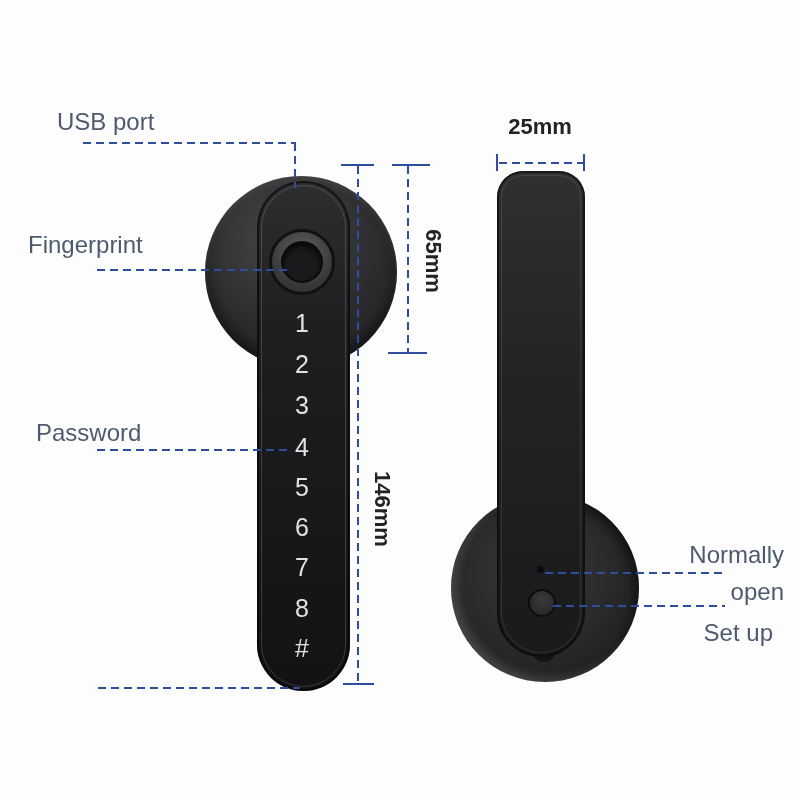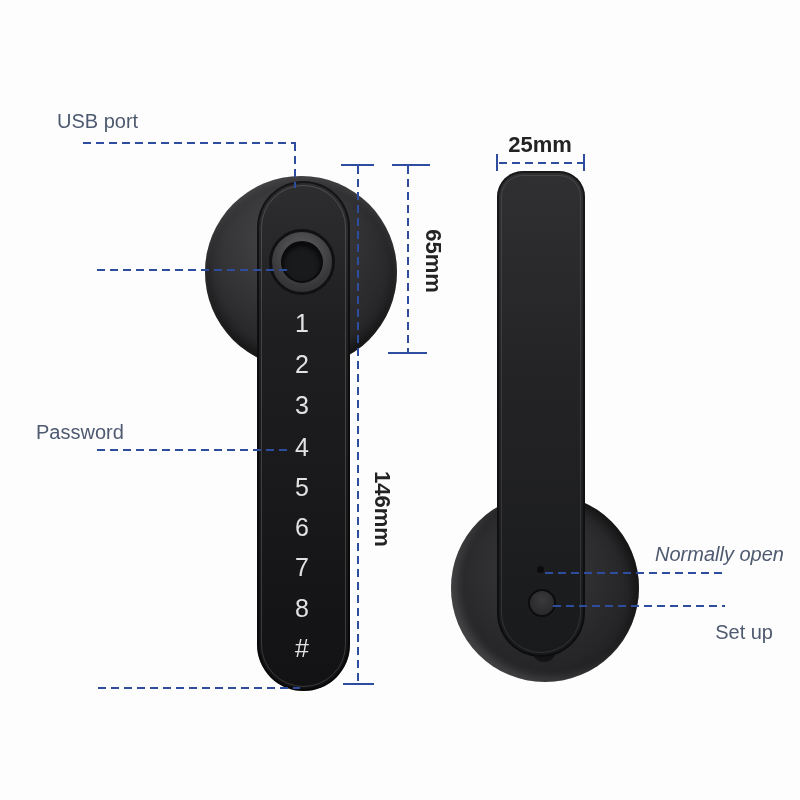--- a/index.html
+++ b/index.html
@@ -47,23 +47,23 @@
     border-radius:50%; border:2px solid #0d0d0f; z-index:4;
     background:radial-gradient(circle at 50% 38%, #3a3a3c, #242427); }
 
   
   .hline { position:absolute; height:2px; z-index:6;
     background:repeating-linear-gradient(90deg, var(--accent) 0 8px, transparent 8px 13px); }
   .vline { position:absolute; width:2px; z-index:6;
     background:repeating-linear-gradient(180deg, var(--accent) 0 8px, transparent 8px 13px); }
   .tick { position:absolute; background:var(--accent); z-index:6; }
 
-  .label { position:absolute; color:var(--label); font-size:20px; line-height:37px;
+  .label { position:absolute; color:var(--label); font-size:24px; line-height:37px;
     white-space:nowrap; z-index:7; }
-  .label.wrap { white-space:normal; text-align:right;font-style:italic; }
+  .label.wrap { white-space:normal; text-align:right; }
   .dimtext { position:absolute; color:var(--dimtext); font-size:22px; font-weight:700;
     text-align:center; z-index:7; }
   .rot90 { transform:rotate(90deg); }
 </style>
 </head>
 <body>
 
 <div id="stage">
 
   <div class="rosette left"></div>
@@ -93,30 +93,31 @@
   <div class="vline" style="left:294px; top:143px; height:45px;"></div>
   <div class="hline" style="left:97px;  top:269px; width:192px;"></div>
   <div class="hline" style="left:97px;  top:449px; width:194px;"></div>
   <div class="hline" style="left:98px;  top:687px; width:202px;"></div>
   <div class="hline" style="left:545px; top:572px; width:182px;"></div>
   <div class="hline" style="left:553px; top:605px; width:172px;"></div>
 
   <div class="hline" style="left:499px; top:162px; width:84px;"></div>
   <div class="tick" style="left:496px; top:154px; width:2px; height:17px;"></div>
   <div class="tick" style="left:583px; top:154px; width:2px; height:17px;"></div>
-  <div class="dimtext" style="left:498px; top:132px; width:84px;">25mm</div>
+  <div class="dimtext" style="left:498px; top:114px; width:84px;">25mm</div>
 
   <div class="vline" style="left:407px; top:166px; height:187px;"></div>
   <div class="tick" style="left:392px; top:164px; width:38px; height:2px;"></div>
   <div class="tick" style="left:388px; top:352px; width:39px; height:2px;"></div>
   <div class="dimtext rot90" style="left:393px; top:248px; width:80px;">65mm</div>
 
   <div class="vline" style="left:357px; top:166px; height:517px;"></div>
   <div class="tick" style="left:341px; top:164px; width:33px; height:2px;"></div>
   <div class="tick" style="left:343px; top:683px; width:31px; height:2px;"></div>
   <div class="dimtext rot90" style="left:337px; top:496px; width:90px;">146mm</div>
 
   <div class="label" style="left:57px; top:103px;">USB port</div>
+  <div class="label" style="left:28px; top:226px;">Fingerprint</div>
   <div class="label" style="left:36px; top:414px;">Password</div>
   <div class="label wrap" style="right:16px; top:536px; width:140px;">Normally open</div>
   <div class="label" style="right:27px; top:614px;">Set up</div>
 
 </div>
 
 </body></html>

